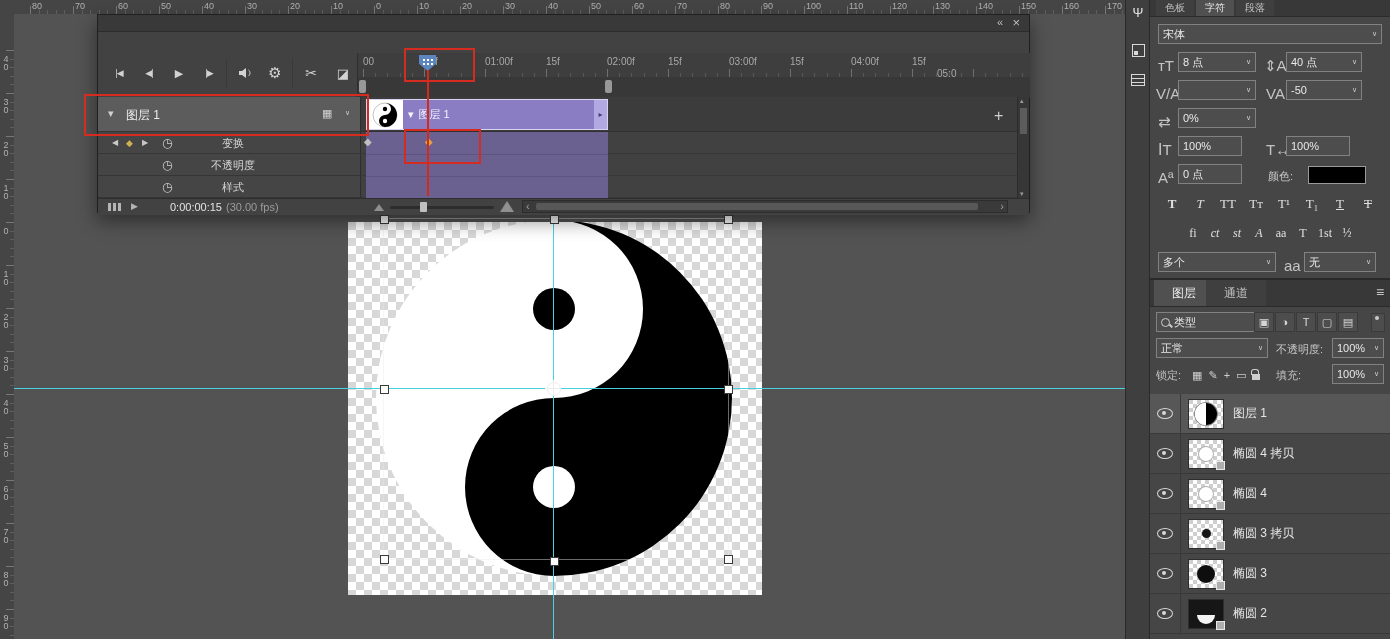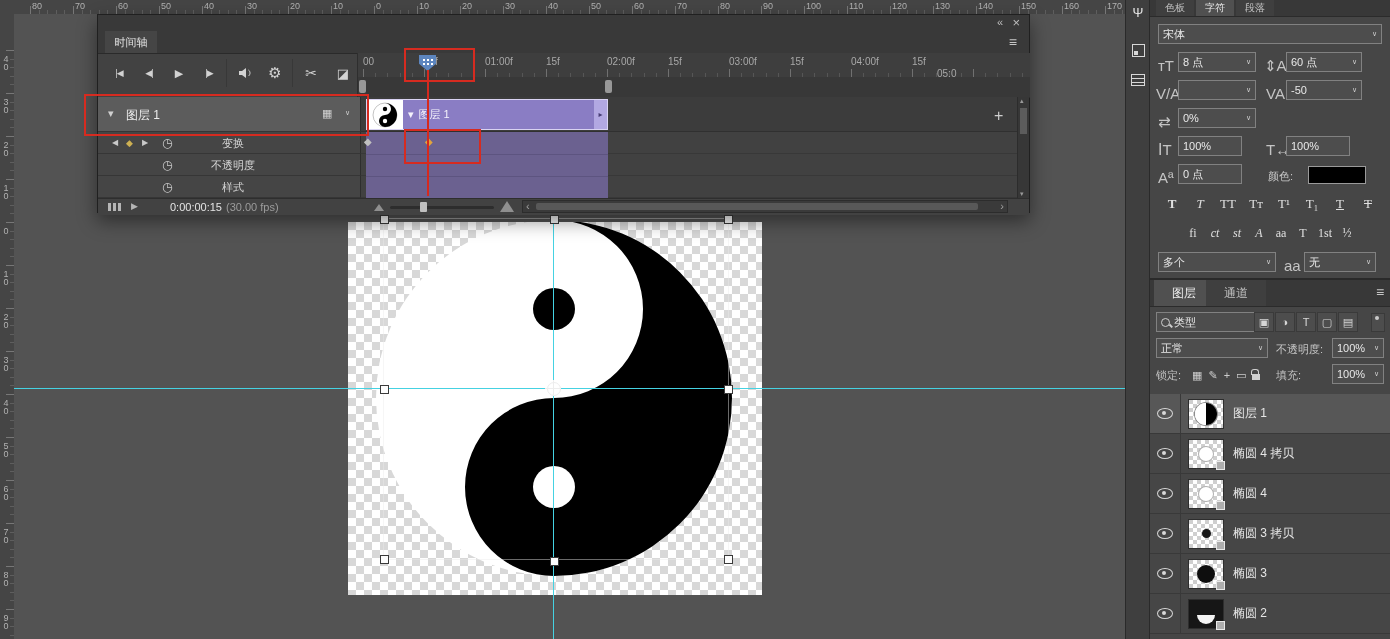--- a/index.html
+++ b/index.html
@@ -255,24 +255,20 @@
     <div class="handle" style="left:536px;top:543px;"></div>
     <div class="handle" style="left:710px;top:541px;"></div>
     <div id="refpoint" class="abs"></div>
   </div>
 
   <div id="tl" class="abs">
     <div class="abs tl-titlebar">
       <span class="abs tl-collapse i-dblleft"></span>
       <span class="abs tl-close i-close"></span>
     </div>
-    <div class="abs tl-tabstrip">
-      <div class="abs tl-tab">时间轴</div>
-      <span class="abs tl-menu i-menu"></span>
-    </div>
 
     <span class="abs tlb i-firstframe" style="left:8px;"></span>
     <span class="abs tlb i-prevframe" style="left:38px;"></span>
     <span class="abs tlb i-play" style="left:68px;"></span>
     <span class="abs tlb i-nextframe" style="left:98px;"></span>
     <div class="abs tl-sep" style="left:128px;"></div>
     <span class="abs tlb" style="left:134px;">
       <svg width="15" height="12">
         <path d="M1 4h3l4-3v10l-4-3H1z" fill="#d2d2d2"></path>
         <path d="M10.5 3c2 1.6 2 4.4 0 6" stroke="#d2d2d2" fill="none"></path>
@@ -400,21 +396,21 @@
       <span class="chev"></span>
     </div>
 
     <span class="cpico" style="left:8px;top:57px;">ᴛT</span>
     <div class="combo" style="left:28px;top:52px;width:78px;">
       <span class="cval">8 点</span>
       <span class="chev"></span>
     </div>
     <span class="cpico" style="left:114px;top:57px;">⇕A</span>
     <div class="combo" style="left:136px;top:52px;width:76px;">
-      <span class="cval">60 点</span>
+      <span class="cval">40 点</span>
       <span class="chev"></span>
     </div>
 
     <span class="cpico" style="left:6px;top:85px;">V/A</span>
     <div class="combo" style="left:28px;top:80px;width:78px;">
       <span class="cval"></span>
       <span class="chev"></span>
     </div>
     <span class="cpico" style="left:116px;top:85px;">VA</span>
     <div class="combo" style="left:136px;top:80px;width:76px;">

